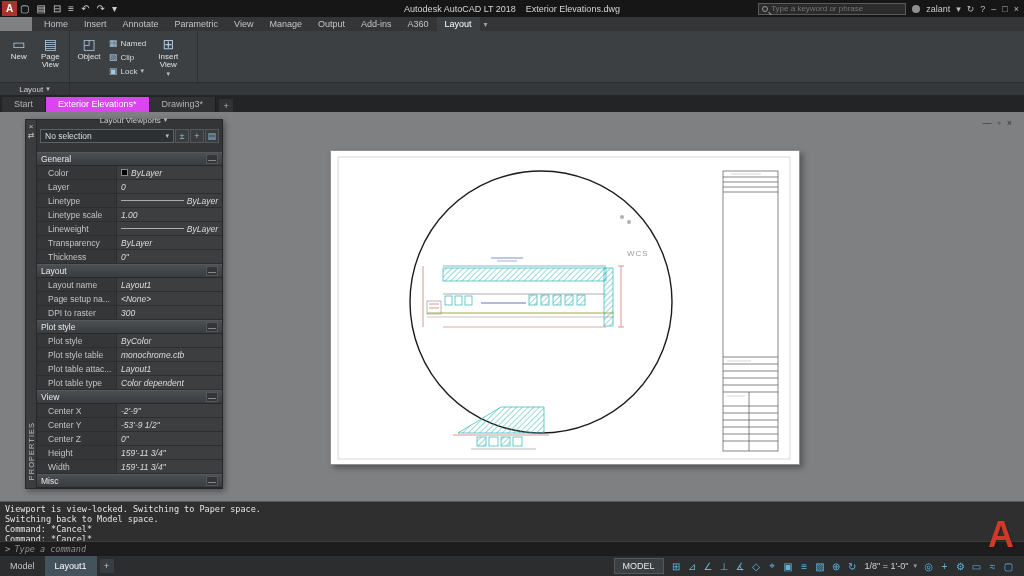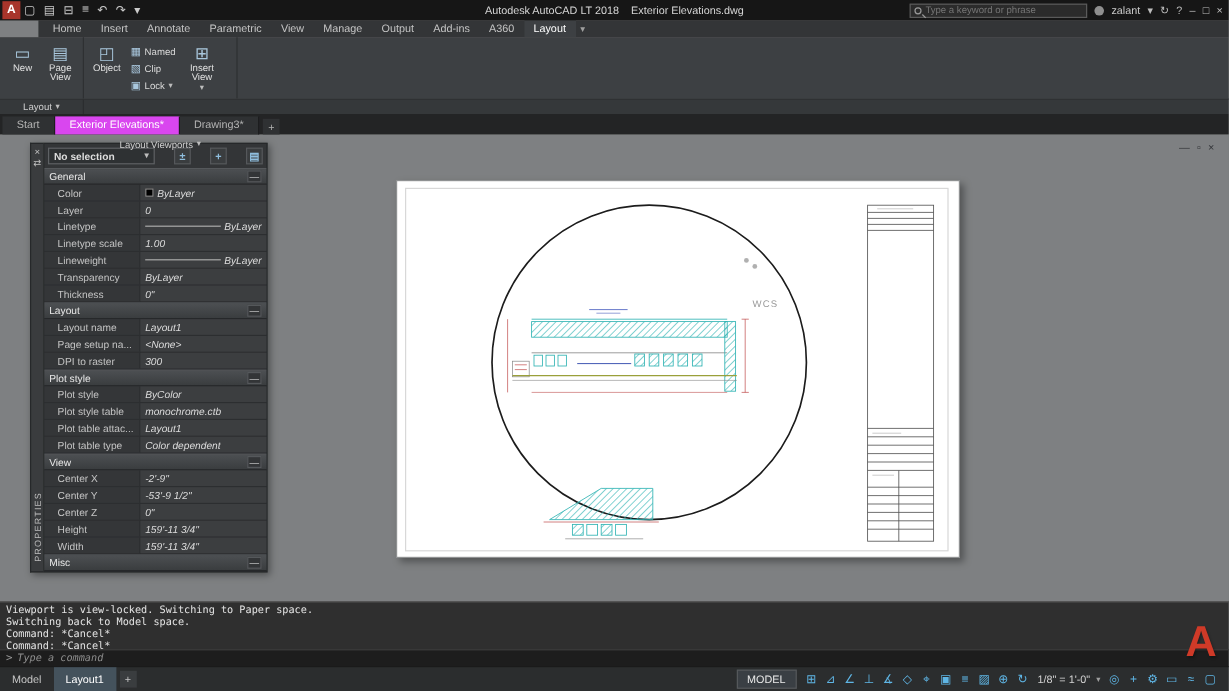--- a/index.html
+++ b/index.html
@@ -54,21 +54,21 @@
   .sheet { position:absolute; left:330px; top:38px; width:470px; height:315px; background:#ffffff; border:1px solid #8f9192; box-shadow:3px 3px 6px rgba(0,0,0,0.35); }
   .sheet svg { display:block; width:470px; height:315px; }
   .wcs { position:absolute; left:296px; top:98px; color:#9a9a9a; font-size:8px; letter-spacing:1px; }
 
   
   .palette { position:absolute; left:25px; top:119px; width:198px; display:flex; z-index:20; font-size:8.5px; box-shadow:2px 2px 6px rgba(0,0,0,0.4); }
   .pal-strip { width:11px; background:#3a3c3e; border:1px solid #26282a; border-right:none; display:flex; flex-direction:column; align-items:center; padding-top:2px; color:#c2c2c2; position:relative; }
   .pal-strip .sico { font-size:8px; line-height:9px; }
   .pal-vlabel { position:absolute; bottom:8px; left:1px; writing-mode:vertical-rl; transform:rotate(180deg); font-size:7.5px; letter-spacing:1px; color:#bdbdbd; }
   .pal-body { flex:1; background:#333537; border:1px solid #26282a; display:flex; flex-direction:column; }
-  .pal-top { height:20px; display:flex; align-items:center; gap:16px; padding:2px 3px;font-weight:bold; }
+  .pal-top { height:32px; display:flex; align-items:center; gap:1px; padding:2px 3px; }
   .selector { flex:1; height:14px; background:#2e3133; border:1px solid #5f6265; color:#dedede; display:flex; align-items:center; padding:0 4px; }
   .selector .arr { margin-left:auto; font-size:7px; color:#bdbdbd; }
   .ptool { width:14px; height:14px; background:#3a3d3f; border:1px solid #55585b; color:#8fbede; font-size:9px; display:flex; align-items:center; justify-content:center; }
   .psec { height:14px; background:linear-gradient(#4c4f52,#3a3d3f); border-top:1px solid #55585b; border-bottom:1px solid #26282a; color:#e8e8e8; display:flex; align-items:center; padding:0 4px; }
   .psec-c { margin-left:auto; color:#cfcfcf; font-size:8px; width:12px; text-align:center; background:#333537; border:1px solid #55585b; line-height:9px; height:10px; }
   .prow { height:14px; display:flex; border-bottom:1px solid #2c2e30; }
   .prow .pl { width:80px; padding-left:11px; color:#c4c4c4; background:#343638; border-right:1px solid #2c2e30; display:flex; align-items:center; }
   .prow .pv { flex:1; padding:0 4px; color:#dcdcdc; background:#3c3e40; display:flex; align-items:center; gap:3px; overflow:hidden; white-space:nowrap;font-style:italic; }
   .swatch { width:7px; height:7px; background:#000; border:1px solid #8a8a8a; flex:none; }
   .linegfx { flex:1; border-top:1px solid #aaaaaa; height:0; }

